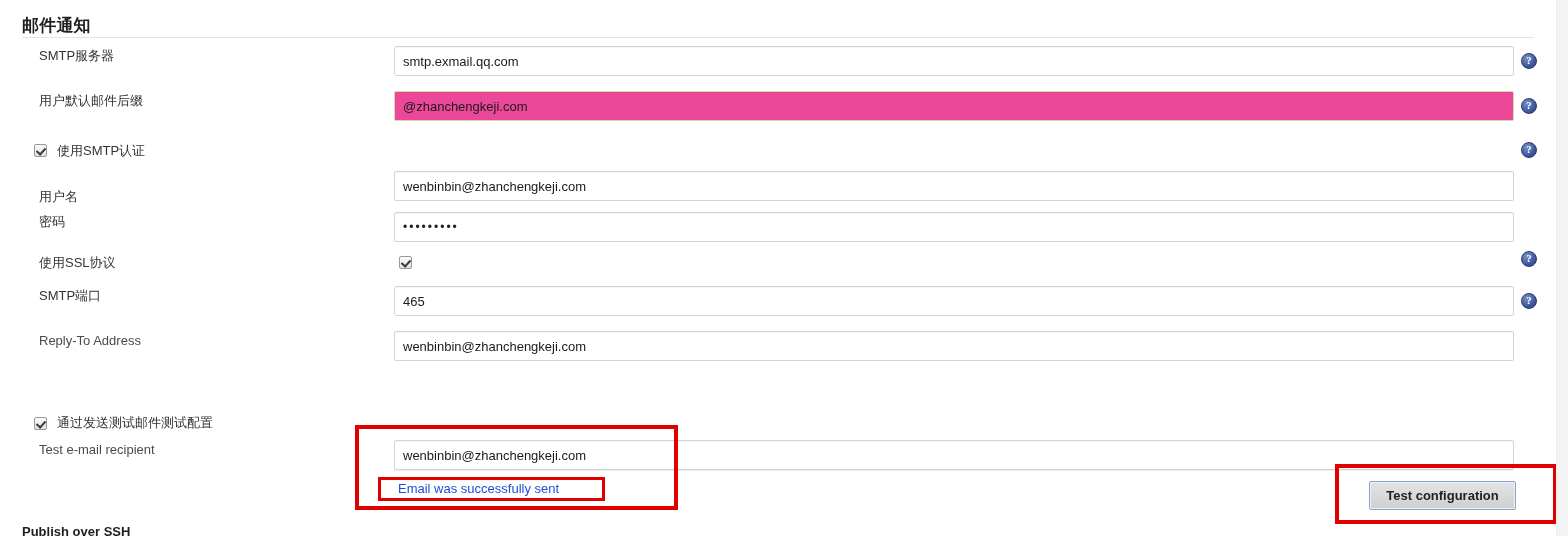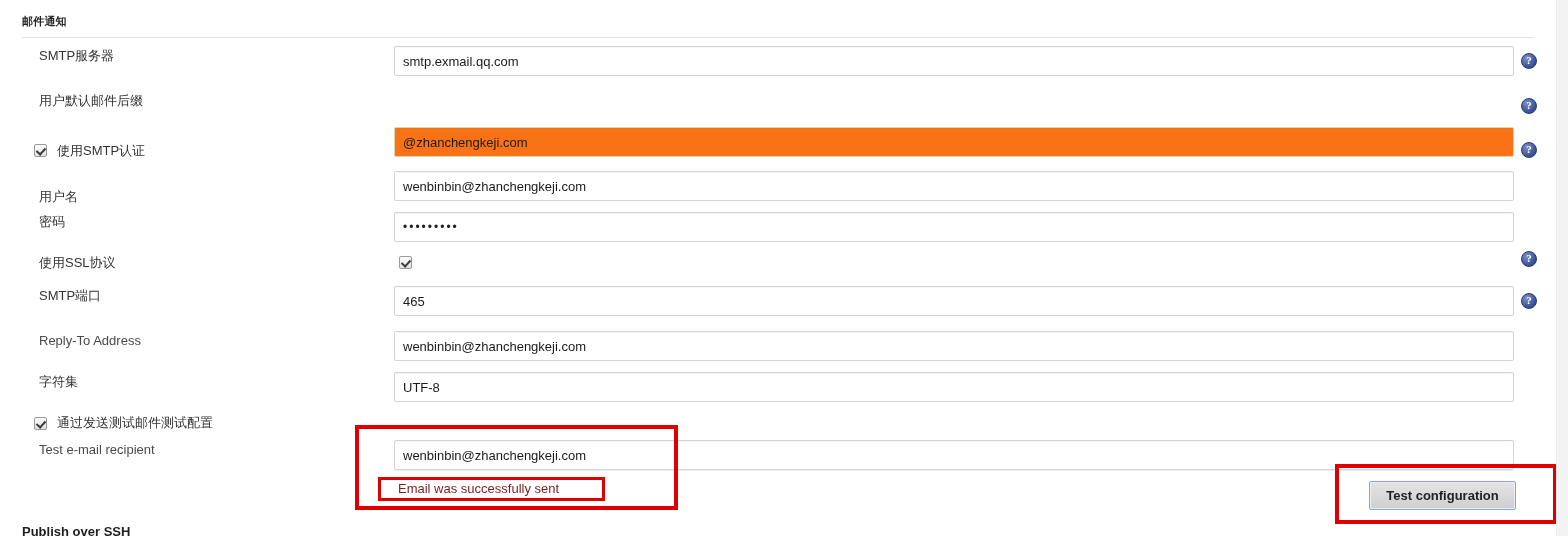--- a/index.html
+++ b/index.html
@@ -34,21 +34,21 @@
     width: 1556px;
     height: 536px;
     background: #ffffff;
   }
 
   
   .section-title {
     position: absolute;
     left: 22px;
     top: 14px;
-    font-size: 11px;
+    font-size: 17px;
     font-weight: bold;
     color: #1f1f1f;
     letter-spacing: 0.2px;
   }
   .section-rule {
     position: absolute;
     left: 22px;
     top: 37px;
     width: 1512px;
     height: 1px;
@@ -85,23 +85,22 @@
     background: #ffffff;
     box-shadow: inset 0 1px 1px rgba(0,0,0,0.035);
     font-family: "Liberation Sans", "DejaVu Sans", sans-serif;
     font-size: 13px;
     color: #1a1a1a;
     padding: 0 8px;
     line-height: 28px;
     outline: none;
   }
   .field.autofill {
-    background: #f97316;
+    background: #ec4899;
     border-color: #d8d8a8;
-    margin-top: 36px;
   }
   .field.password {
     letter-spacing: 2px;
     font-size: 12px;
     color: #222;
   }
 
   
   .cb {
     position: absolute;
@@ -152,21 +151,21 @@
     font-weight: bold;
     color: #ffffff;
     line-height: 15px;
     font-family: "Liberation Serif", "DejaVu Serif", serif;
   }
 
   
   .validation-ok {
     position: absolute;
     font-size: 13px;
-    color: #7f1d1d;
+    color: #1d4ed8;
     white-space: nowrap;
   }
 
   
   .btn {
     position: absolute;
     box-sizing: border-box;
     border: 1px solid #8ba4cc;
     border-radius: 2px;
     background: linear-gradient(#e4e4e4, #cfcfcf);
@@ -257,24 +256,20 @@
     <div class="help" style="top:7px;">
       <span>?</span>
     </div>
   </div>
 
   <div class="row" style="top:331px;padding-left:26px;">
     <div class="row-label" style="top:1px;">Reply-To Address</div>
     <input class="field" style="top: 0px;" type="text" readonly="" value="wenbinbin@zhanchengkeji.com">
   </div>
 
-  <div class="row" style="top:372px;">
-    <div class="row-label cjk" style="top:1px;">字符集</div>
-    <input class="field" style="top: 0px;" type="text" readonly="" value="UTF-8">
-  </div>
 
   <div class="row" style="top:414px;">
     <span class="cb" style="left:34px; top:3px;"></span>
     <div class="cb-row-label" style="left:57px; top:0px;">通过发送测试邮件测试配置</div>
   </div>
 
   <div class="row" style="top:440px;">
     <div class="row-label" style="top:1px;">Test e-mail recipient</div>
     <input class="field" style="top: 0px;" type="text" readonly="" value="wenbinbin@zhanchengkeji.com">
   </div>

